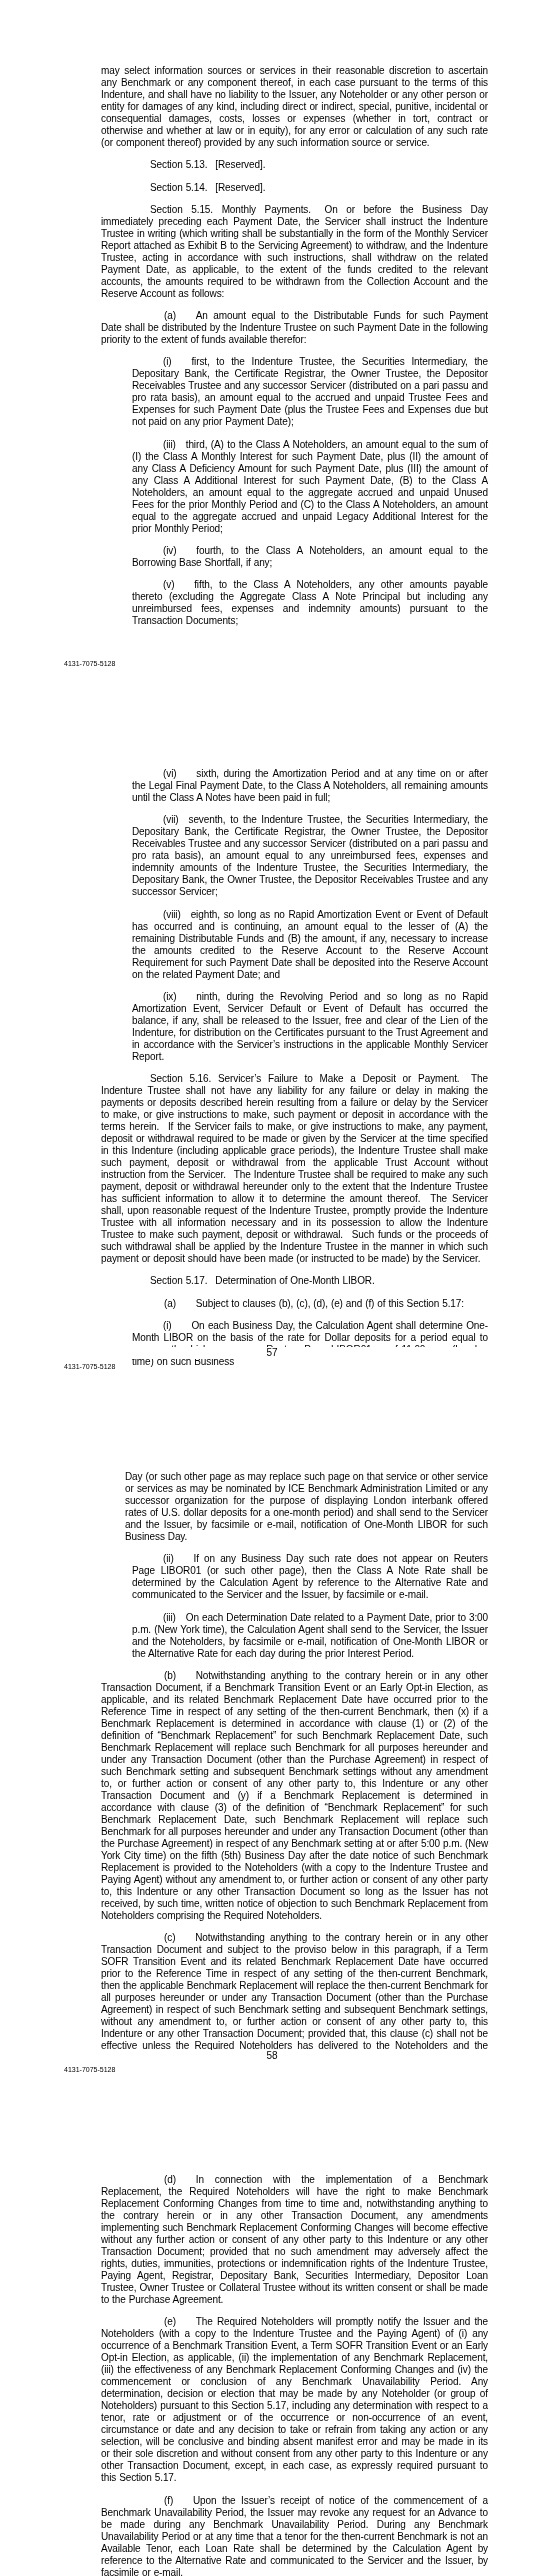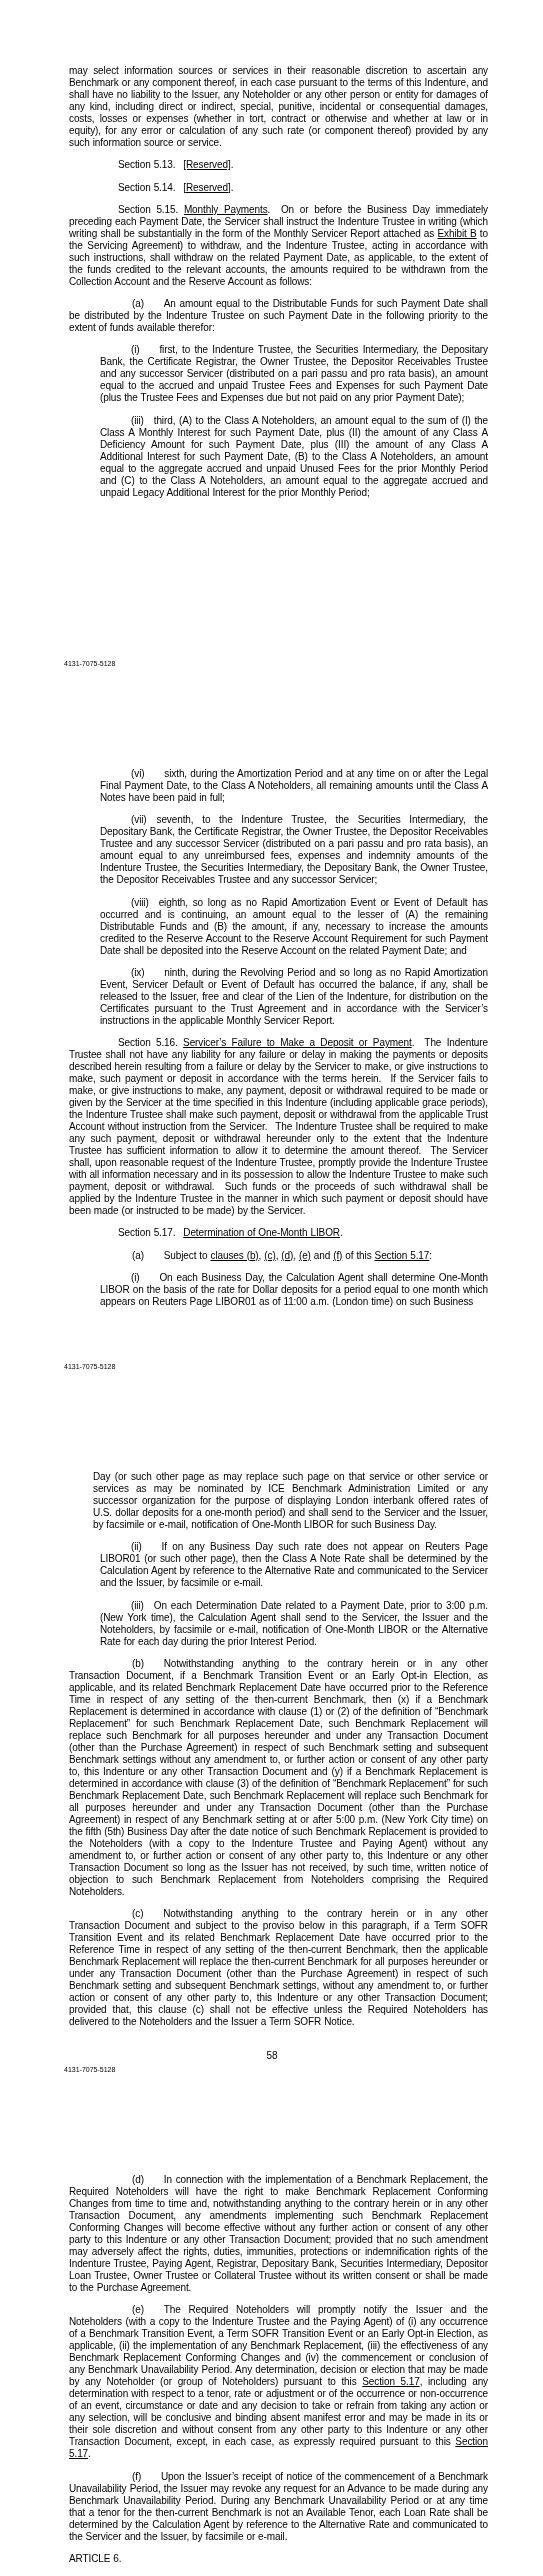--- a/index.html
+++ b/index.html
@@ -11,39 +11,39 @@
     width: 544px;
     font-family: "Liberation Sans", "DejaVu Sans", sans-serif;
     color: #000;
   }
   main { display: block; }
   .page {
     position: relative;
     width: 544px;
     height: 703px;
     box-sizing: border-box;
-    padding: 65px 56px 0 69px;
+    padding: 65px 56px 0 101px;
     overflow: hidden;
     background: #ffffff;
   }
   .blk {
     font-size: 10px;
     line-height: 12px;
     text-align: justify;
     letter-spacing: -0.1px;
     word-spacing: 0.3px;
   }
   .blk + .blk { margin-top: 10.3px; }
   .flush { text-indent: 0; }
   .b0 { text-indent: 49px; }   
   .b1 { text-indent: 63px; }  
   .s  { margin-left: 31px; text-indent: 31px; }  
   .scont { margin-left: 24px; text-indent: 0; }  
   .ctr { text-align: left; text-indent: 0; }
-  .u { text-decoration: underline; text-underline-offset: 1px; }
+  .u { text-underline-offset: 1px; }
   .pagenum {
     position: absolute;
     top: 644px;
     left: 0;
     right: 0;
     text-align: center;
     font-size: 10px;
     line-height: 12px;
     background: #ffffff;
   }
@@ -62,31 +62,34 @@
 
 <main>
     <section class="page">
       <div class="blk flush"><span>may select information sources or services in their reasonable discretion to ascertain any Benchmark or any component thereof, in each case pursuant to the terms of this Indenture, and shall have no liability to the Issuer, any Noteholder or any other person or entity for damages of any kind, including direct or indirect, special, punitive, incidental or consequential damages, costs, losses or expenses (whether in tort, contract or otherwise and whether at law or in equity), for any error or calculation of any such rate (or component thereof) provided by any such information source or service.</span></div>
       <div class="blk b0"><span>Section 5.13.  </span><span class="u">[Reserved]</span><span>.</span></div>
       <div class="blk b0"><span>Section 5.14.  </span><span class="u">[Reserved]</span><span>.</span></div>
       <div class="blk b0"><span>Section 5.15. </span><span class="u">Monthly Payments</span><span>.  On or before the Business Day immediately preceding each Payment Date, the Servicer shall instruct the Indenture Trustee in writing (which writing shall be substantially in the form of the Monthly Servicer Report attached as </span><span class="u">Exhibit B</span><span> to the Servicing Agreement) to withdraw, and the Indenture Trustee, acting in accordance with such instructions, shall withdraw on the related Payment Date, as applicable, to the extent of the funds credited to the relevant accounts, the amounts required to be withdrawn from the Collection Account and the Reserve Account as follows:</span></div>
       <div class="blk b1"><span>(a)  An amount equal to the Distributable Funds for such Payment Date shall be distributed by the Indenture Trustee on such Payment Date in the following priority to the extent of funds available therefor:</span></div>
       <div class="blk s"><span>(i)  first, to the Indenture Trustee, the Securities Intermediary, the Depositary Bank, the Certificate Registrar, the Owner Trustee, the Depositor Receivables Trustee and any successor Servicer (distributed on a pari passu and pro rata basis), an amount equal to the accrued and unpaid Trustee Fees and Expenses for such Payment Date (plus the Trustee Fees and Expenses due but not paid on any prior Payment Date);</span></div>
       <div class="blk s"><span>(iii) third, (A) to the Class A Noteholders, an amount equal to the sum of (I) the Class A Monthly Interest for such Payment Date, plus (II) the amount of any Class A Deficiency Amount for such Payment Date, plus (III) the amount of any Class A Additional Interest for such Payment Date, (B) to the Class A Noteholders, an amount equal to the aggregate accrued and unpaid Unused Fees for the prior Monthly Period and (C) to the Class A Noteholders, an amount equal to the aggregate accrued and unpaid Legacy Additional Interest for the prior Monthly Period;</span></div>
+      <div class="blk s"><span>(iv)  fourth, to the Class A Noteholders, an amount equal to the Borrowing Base Shortfall, if any;</span></div>
+      <div class="blk s"><span>(v)  fifth, to the Class A Noteholders, any other amounts payable thereto (excluding the Aggregate Class A Note Principal but including any unreimbursed fees, expenses and indemnity amounts) pursuant to the Transaction Documents;</span></div>
       <div class="footerid">4131-7075-5128</div>
     </section>
     <section class="page">
       <div class="blk s"><span>(vi)  sixth, during the Amortization Period and at any time on or after the Legal Final Payment Date, to the Class A Noteholders, all remaining amounts until the Class A Notes have been paid in full;</span></div>
       <div class="blk s"><span>(vii) seventh, to the Indenture Trustee, the Securities Intermediary, the Depositary Bank, the Certificate Registrar, the Owner Trustee, the Depositor Receivables Trustee and any successor Servicer (distributed on a pari passu and pro rata basis), an amount equal to any unreimbursed fees, expenses and indemnity amounts of the Indenture Trustee, the Securities Intermediary, the Depositary Bank, the Owner Trustee, the Depositor Receivables Trustee and any successor Servicer;</span></div>
       <div class="blk s"><span>(viii) eighth, so long as no Rapid Amortization Event or Event of Default has occurred and is continuing, an amount equal to the lesser of (A) the remaining Distributable Funds and (B) the amount, if any, necessary to increase the amounts credited to the Reserve Account to the Reserve Account Requirement for such Payment Date shall be deposited into the Reserve Account on the related Payment Date; and</span></div>
       <div class="blk s"><span>(ix)  ninth, during the Revolving Period and so long as no Rapid Amortization Event, Servicer Default or Event of Default has occurred the balance, if any, shall be released to the Issuer, free and clear of the Lien of the Indenture, for distribution on the Certificates pursuant to the Trust Agreement and in accordance with the Servicer’s instructions in the applicable Monthly Servicer Report.</span></div>
       <div class="blk b0"><span>Section 5.16. </span><span class="u">Servicer’s Failure to Make a Deposit or Payment</span><span>.  The Indenture Trustee shall not have any liability for any failure or delay in making the payments or deposits described herein resulting from a failure or delay by the Servicer to make, or give instructions to make, such payment or deposit in accordance with the terms herein.  If the Servicer fails to make, or give instructions to make, any payment, deposit or withdrawal required to be made or given by the Servicer at the time specified in this Indenture (including applicable grace periods), the Indenture Trustee shall make such payment, deposit or withdrawal from the applicable Trust Account without instruction from the Servicer.  The Indenture Trustee shall be required to make any such payment, deposit or withdrawal hereunder only to the extent that the Indenture Trustee has sufficient information to allow it to determine the amount thereof.  The Servicer shall, upon reasonable request of the Indenture Trustee, promptly provide the Indenture Trustee with all information necessary and in its possession to allow the Indenture Trustee to make such payment, deposit or withdrawal.  Such funds or the proceeds of such withdrawal shall be applied by the Indenture Trustee in the manner in which such payment or deposit should have been made (or instructed to be made) by the Servicer.</span></div>
       <div class="blk b0"><span>Section 5.17.  </span><span class="u">Determination of One-Month LIBOR</span><span>.</span></div>
       <div class="blk b1"><span>(a)  Subject to </span><span class="u">clauses (b)</span><span>, </span><span class="u">(c)</span><span>, </span><span class="u">(d)</span><span>, </span><span class="u">(e)</span><span> and </span><span class="u">(f)</span><span> of this </span><span class="u">Section 5.17</span><span>:</span></div>
       <div class="blk s"><span>(i)  On each Business Day, the Calculation Agent shall determine One-Month LIBOR on the basis of the rate for Dollar deposits for a period equal to one month which appears on Reuters Page LIBOR01 as of 11:00 a.m. (London time) on such Business</span></div>
+      <div class="pagenum">57</div>
       <div class="footerid">4131-7075-5128</div>
     </section>
     <section class="page">
       <div class="blk scont"><span>Day (or such other page as may replace such page on that service or other service or services as may be nominated by ICE Benchmark Administration Limited or any successor organization for the purpose of displaying London interbank offered rates of U.S. dollar deposits for a one-month period) and shall send to the Servicer and the Issuer, by facsimile or e-mail, notification of One-Month LIBOR for such Business Day.</span></div>
       <div class="blk s"><span>(ii)  If on any Business Day such rate does not appear on Reuters Page LIBOR01 (or such other page), then the Class A Note Rate shall be determined by the Calculation Agent by reference to the Alternative Rate and communicated to the Servicer and the Issuer, by facsimile or e-mail.</span></div>
       <div class="blk s"><span>(iii) On each Determination Date related to a Payment Date, prior to 3:00 p.m. (New York time), the Calculation Agent shall send to the Servicer, the Issuer and the Noteholders, by facsimile or e-mail, notification of One-Month LIBOR or the Alternative Rate for each day during the prior Interest Period.</span></div>
       <div class="blk b1"><span>(b)  Notwithstanding anything to the contrary herein or in any other Transaction Document, if a Benchmark Transition Event or an Early Opt-in Election, as applicable, and its related Benchmark Replacement Date have occurred prior to the Reference Time in respect of any setting of the then-current Benchmark, then (x) if a Benchmark Replacement is determined in accordance with clause (1) or (2) of the definition of “Benchmark Replacement” for such Benchmark Replacement Date, such Benchmark Replacement will replace such Benchmark for all purposes hereunder and under any Transaction Document (other than the Purchase Agreement) in respect of such Benchmark setting and subsequent Benchmark settings without any amendment to, or further action or consent of any other party to, this Indenture or any other Transaction Document and (y) if a Benchmark Replacement is determined in accordance with clause (3) of the definition of “Benchmark Replacement” for such Benchmark Replacement Date, such Benchmark Replacement will replace such Benchmark for all purposes hereunder and under any Transaction Document (other than the Purchase Agreement) in respect of any Benchmark setting at or after 5:00 p.m. (New York City time) on the fifth (5th) Business Day after the date notice of such Benchmark Replacement is provided to the Noteholders (with a copy to the Indenture Trustee and Paying Agent) without any amendment to, or further action or consent of any other party to, this Indenture or any other Transaction Document so long as the Issuer has not received, by such time, written notice of objection to such Benchmark Replacement from Noteholders comprising the Required Noteholders.</span></div>
       <div class="blk b1"><span>(c)  Notwithstanding anything to the contrary herein or in any other Transaction Document and subject to the proviso below in this paragraph, if a Term SOFR Transition Event and its related Benchmark Replacement Date have occurred prior to the Reference Time in respect of any setting of the then-current Benchmark, then the applicable Benchmark Replacement will replace the then-current Benchmark for all purposes hereunder or under any Transaction Document (other than the Purchase Agreement) in respect of such Benchmark setting and subsequent Benchmark settings, without any amendment to, or further action or consent of any other party to, this Indenture or any other Transaction Document; provided that, this clause (c) shall not be effective unless the Required Noteholders has delivered to the Noteholders and the Issuer a Term SOFR Notice.</span></div>
       <div class="pagenum">58</div>
       <div class="footerid">4131-7075-5128</div>

